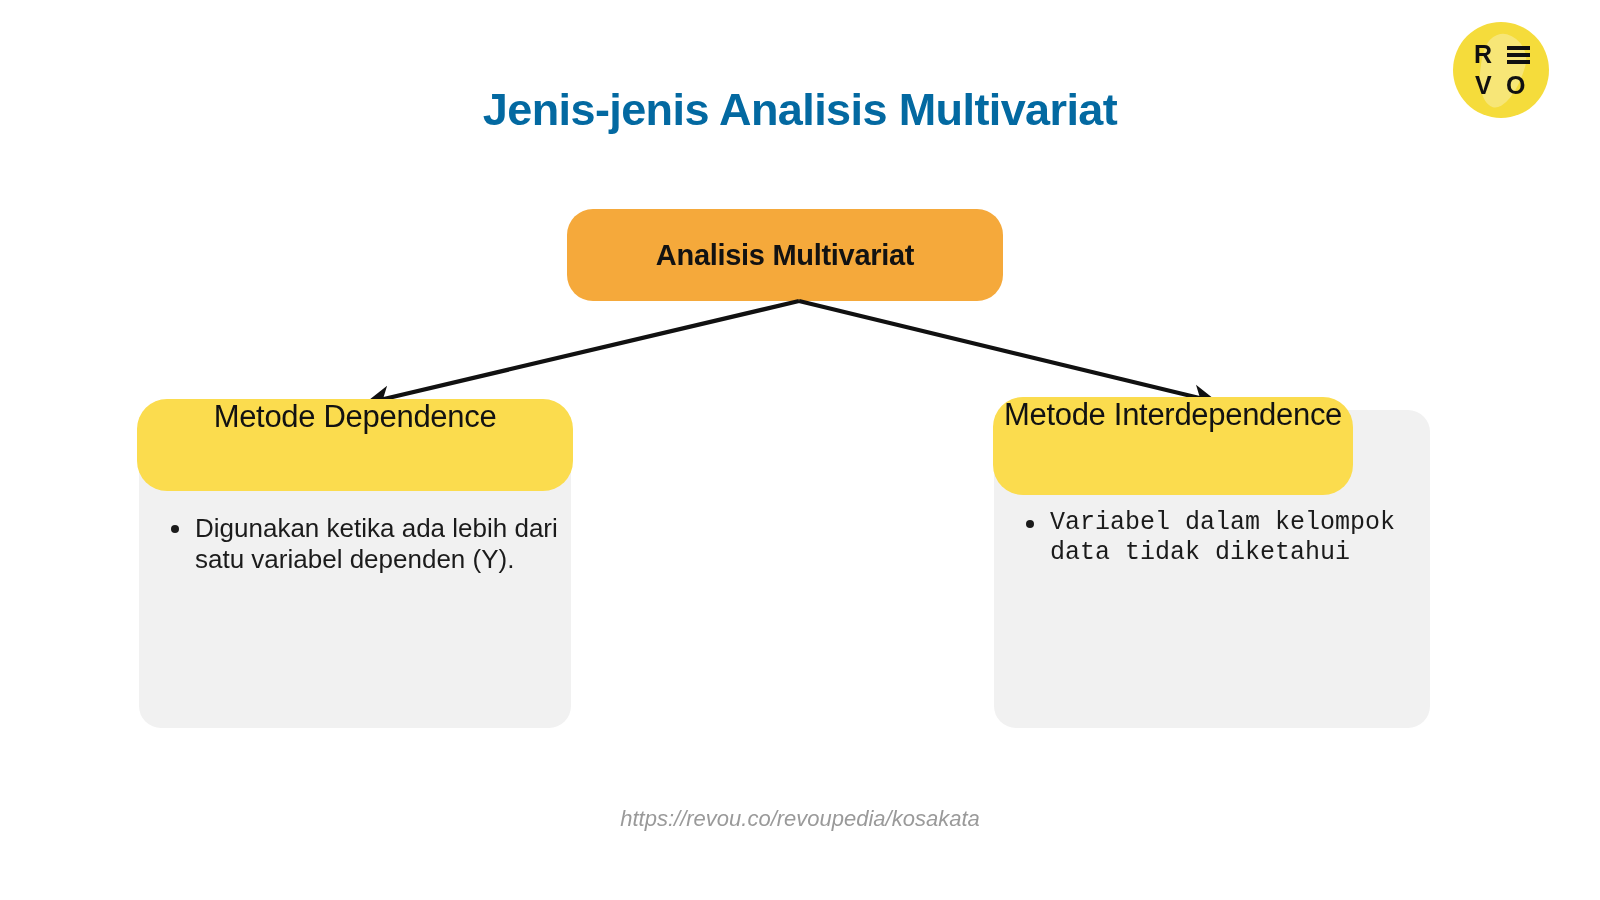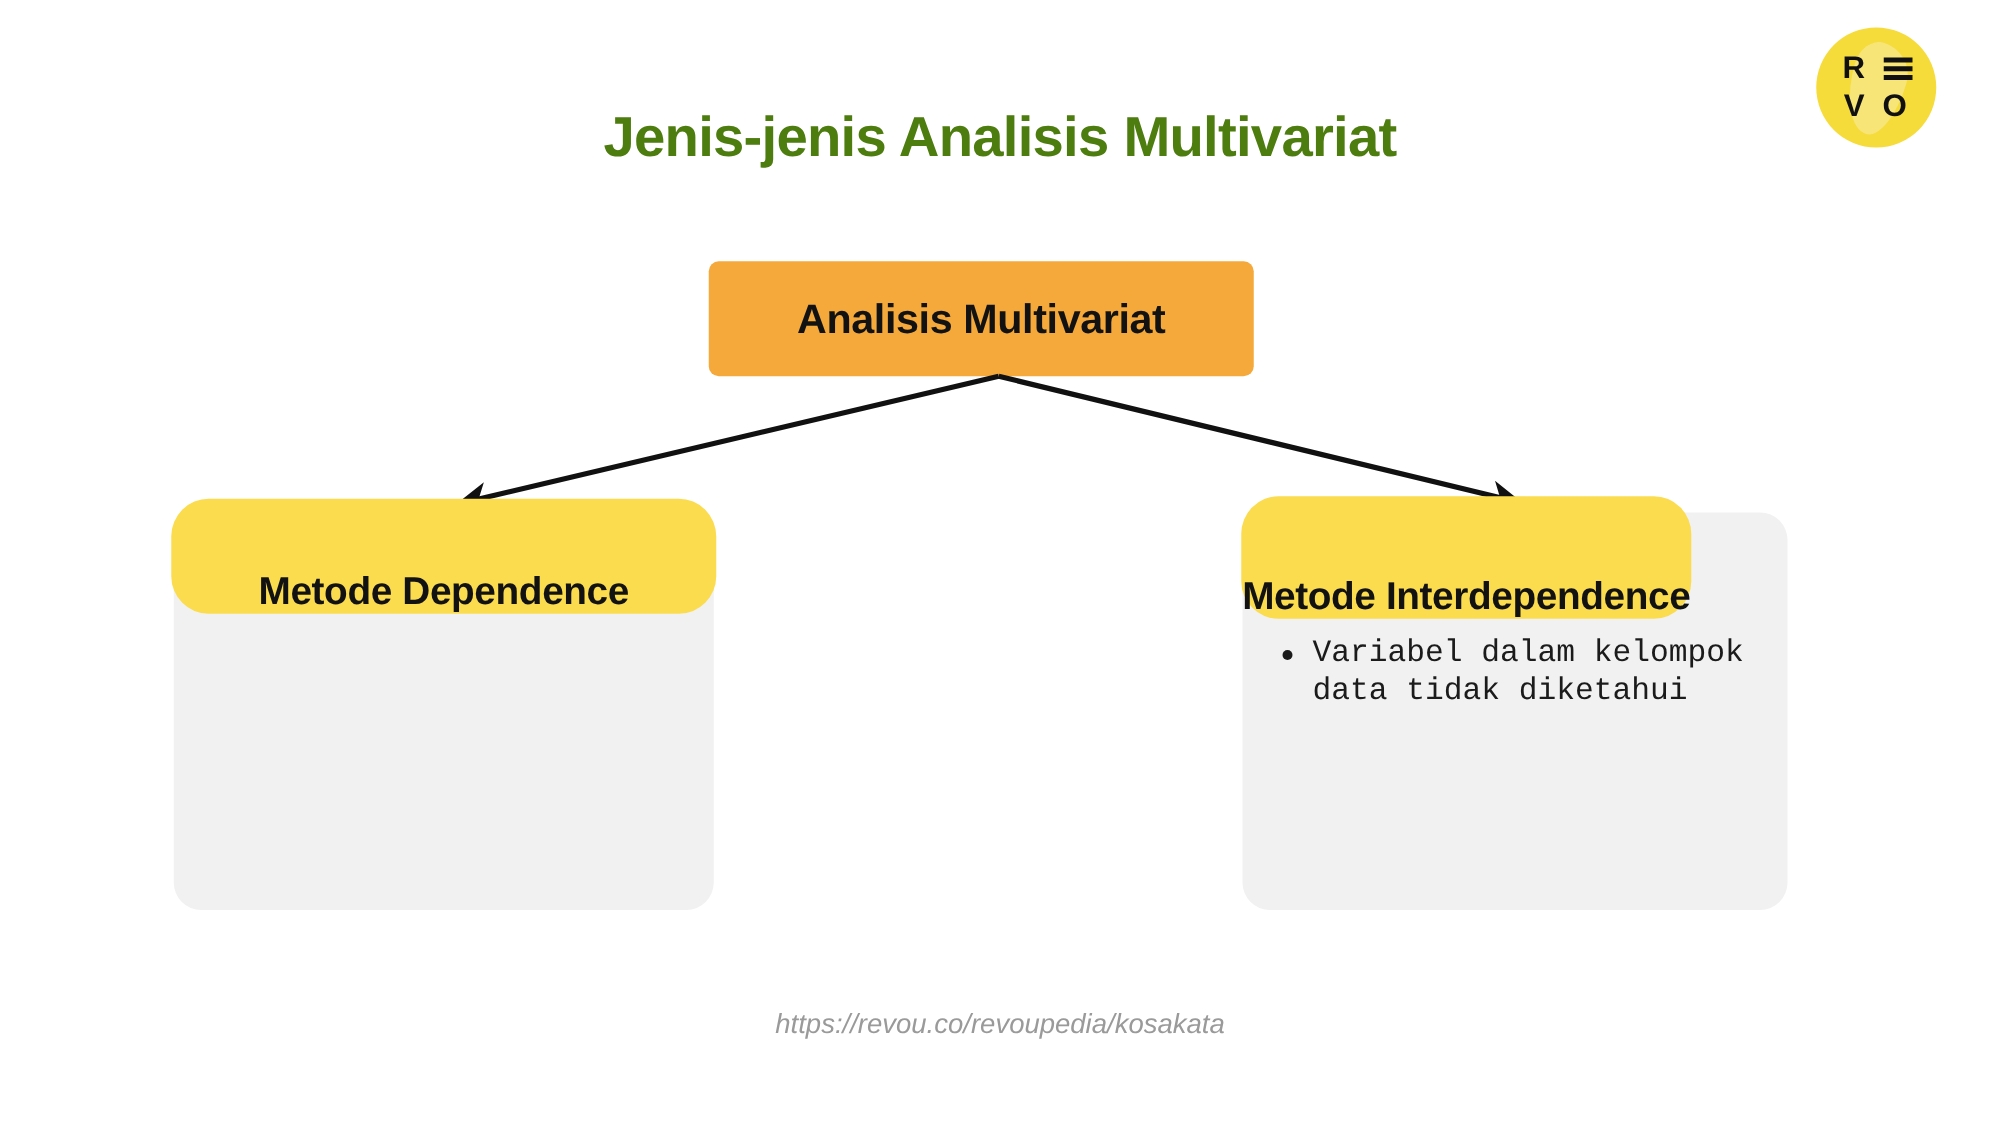--- a/index.html
+++ b/index.html
@@ -80,37 +80,37 @@
 
   
   .title {
     position: absolute;
     left: 0;
     top: 84px;
     width: 1600px;
     text-align: center;
     font-size: 45px;
     font-weight: bold;
-    color: #4d7c0f;
+    color: #0369a1;
     letter-spacing: -0.6px;
   }
 
   
   .root-node {
     position: absolute;
     left: 567px;
     top: 209px;
     width: 436px;
     height: 92px;
     background: #F5A93B;
-    border-radius: 8px;
+    border-radius: 26px;
     display: flex;
     align-items: center;
     justify-content: center;
-    font-size: 33px;
+    font-size: 29px;
     font-weight: bold;
     color: #121212;
     letter-spacing: -0.3px;
   }
 
   
   .connectors {
     position: absolute;
     left: 0;
     top: 0;
@@ -126,24 +126,24 @@
   .branch-body {
     position: absolute;
     background: #F1F1F1;
     border-radius: 22px;
   }
   .branch-header {
     position: absolute;
     background: #FBDC4E;
     border-radius: 30px;
     display: flex;
-    align-items: flex-end;
+    align-items: flex-start;
     justify-content: center;
     text-align: center;
-    font-weight: bold;
+    font-weight: normal;
     color: #121212;
     letter-spacing: -0.3px;
     box-sizing: border-box;
   }
   .branch-list {
     position: absolute;
     margin: 0;
     padding: 0;
     list-style: none;
   }
@@ -223,20 +223,24 @@
         <path d="M0,0.3 L6.2,3.2 L0,6.1 L1.7,3.2 Z" fill="#111111"></path>
       </marker>
     </defs>
     <path d="M 799 301 L 367 403" stroke="#111111" stroke-width="4.2" fill="none" marker-end="url(#arrowhead)"></path>
     <path d="M 799 301 L 1216 402" stroke="#111111" stroke-width="4.2" fill="none" marker-end="url(#arrowhead)"></path>
   </svg>
 
   <div class="branch" id="branch-left">
     <div class="branch-body"></div>
     <ul class="branch-list">
+      <li>
+        <span class="bullet"></span>
+        <span>Digunakan ketika ada lebih dari satu variabel dependen (Y).</span>
+      </li>
     </ul>
     <div class="branch-header">
       <span>Metode Dependence</span>
     </div>
   </div>
 
   <div class="branch" id="branch-right">
     <div class="branch-body"></div>
     <ul class="branch-list">
       <li>

